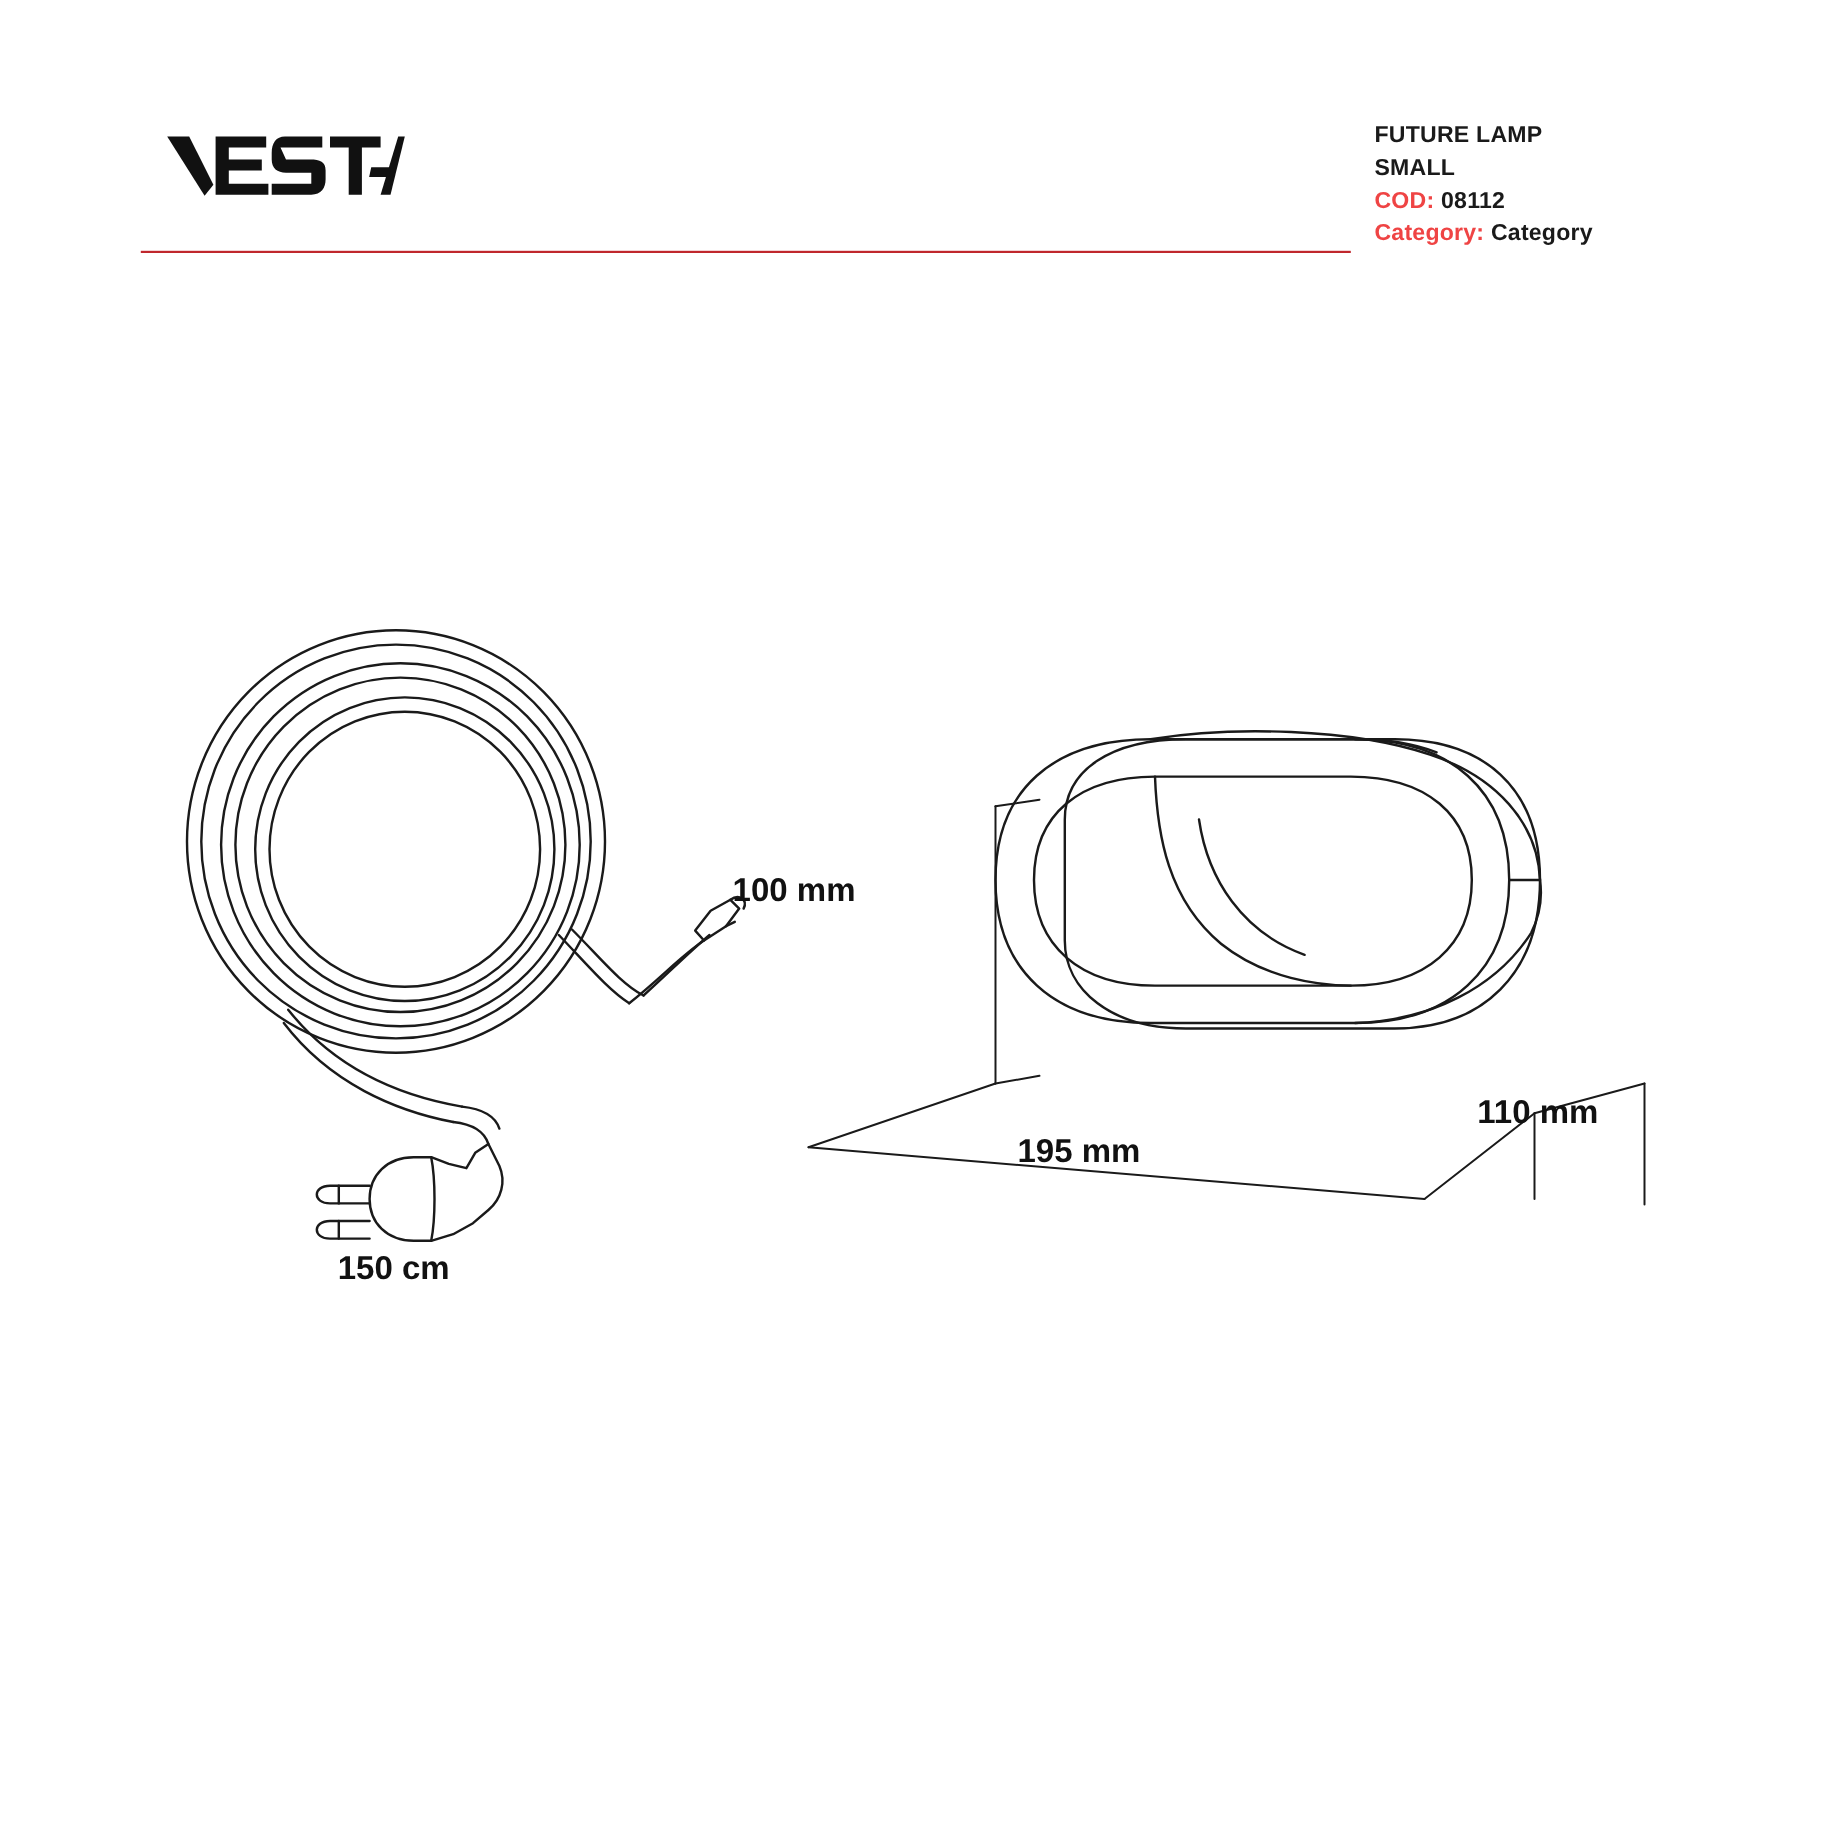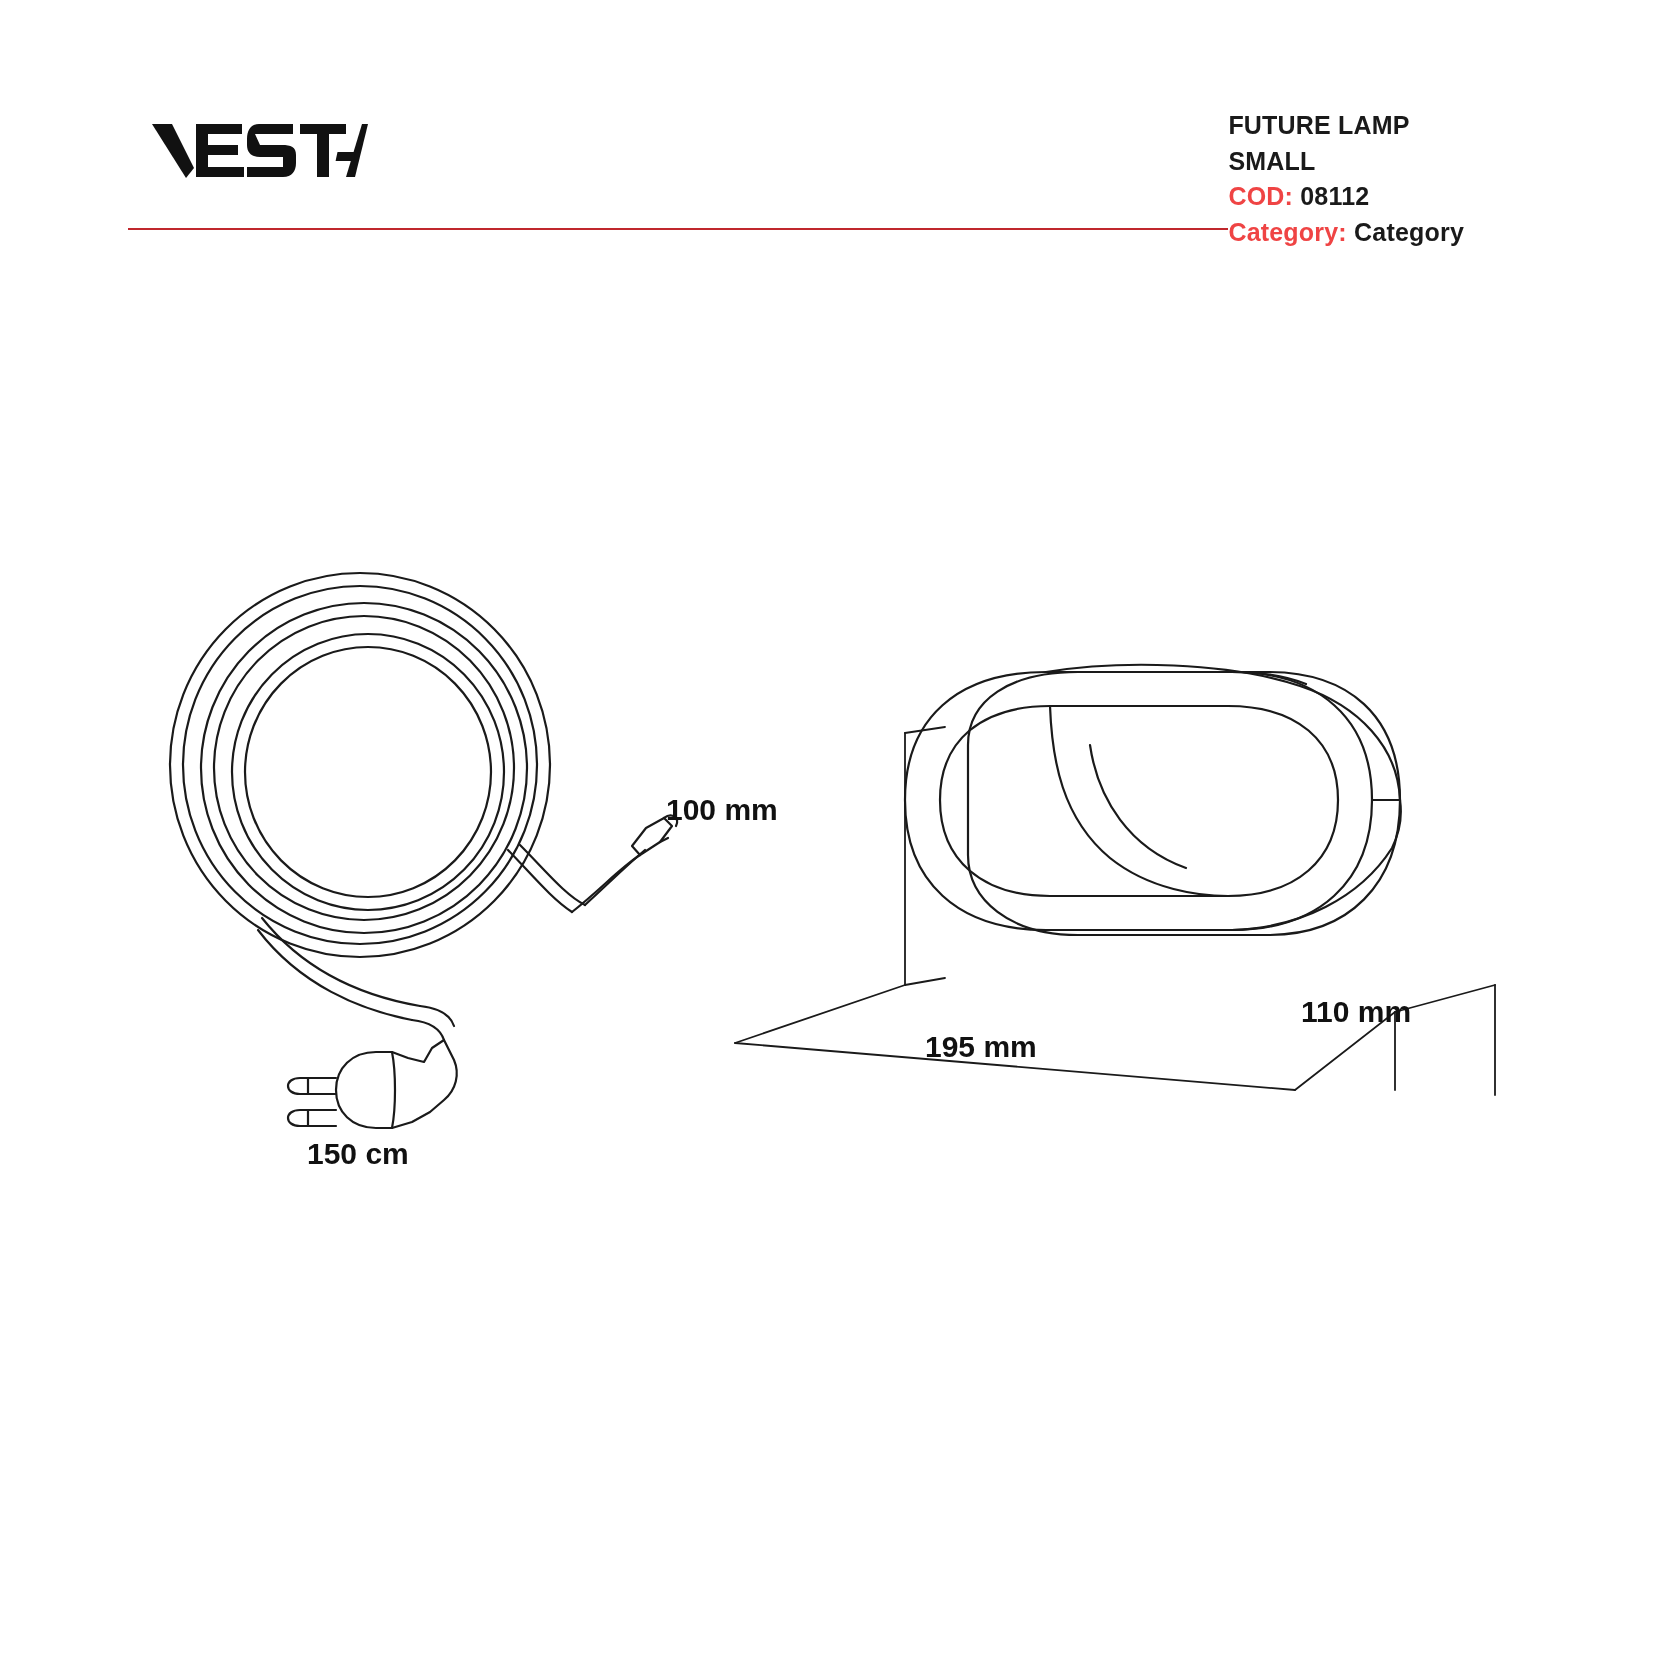--- a/index.html
+++ b/index.html
@@ -27,25 +27,25 @@
   .rule {
     position: absolute;
     left: 128px;
     top: 228px;
     width: 1100px;
     height: 2px;
     background: #c0272d;
   }
   .meta {
     position: absolute;
-    right: 196px;
+    right: 212px;
     top: 108px;
     text-align: left;
     line-height: 1.42;
-    font-size: 25px;
+    font-size: 21px;
     font-weight: bold;
     letter-spacing: .2px;
   }
   .meta .line { white-space: nowrap; }
   .meta .red { color: #ef4444; }
   .meta .val { color: #1a1a1a; font-weight: bold; margin-top: 20px; }
 
   
   .canvas {
     position: absolute;
@@ -58,21 +58,21 @@
   .dim {
     position: absolute;
     font-size: 30px;
     font-weight: bold;
     color: #111;
     white-space: nowrap;
   }
   #dim-cable { left: 307px; top: 1137px; }
   #dim-height { left: 666px; top: 793px; }
   #dim-width  { left: 925px; top: 1030px; }
-  #dim-depth  { left: 1301px; top: 995px; }
+  #dim-depth  { left: 1343px; top: 995px; }
 </style>
 </head>
 <body>
 
 <div class="logo-wrap">
   <svg viewBox="0 0 220 70" width="220" height="70" aria-label="VESTA">
     <g fill="#111">
 
       <polygon points="2,12 22,12 44,56 36,66 2,12"></polygon>
 

